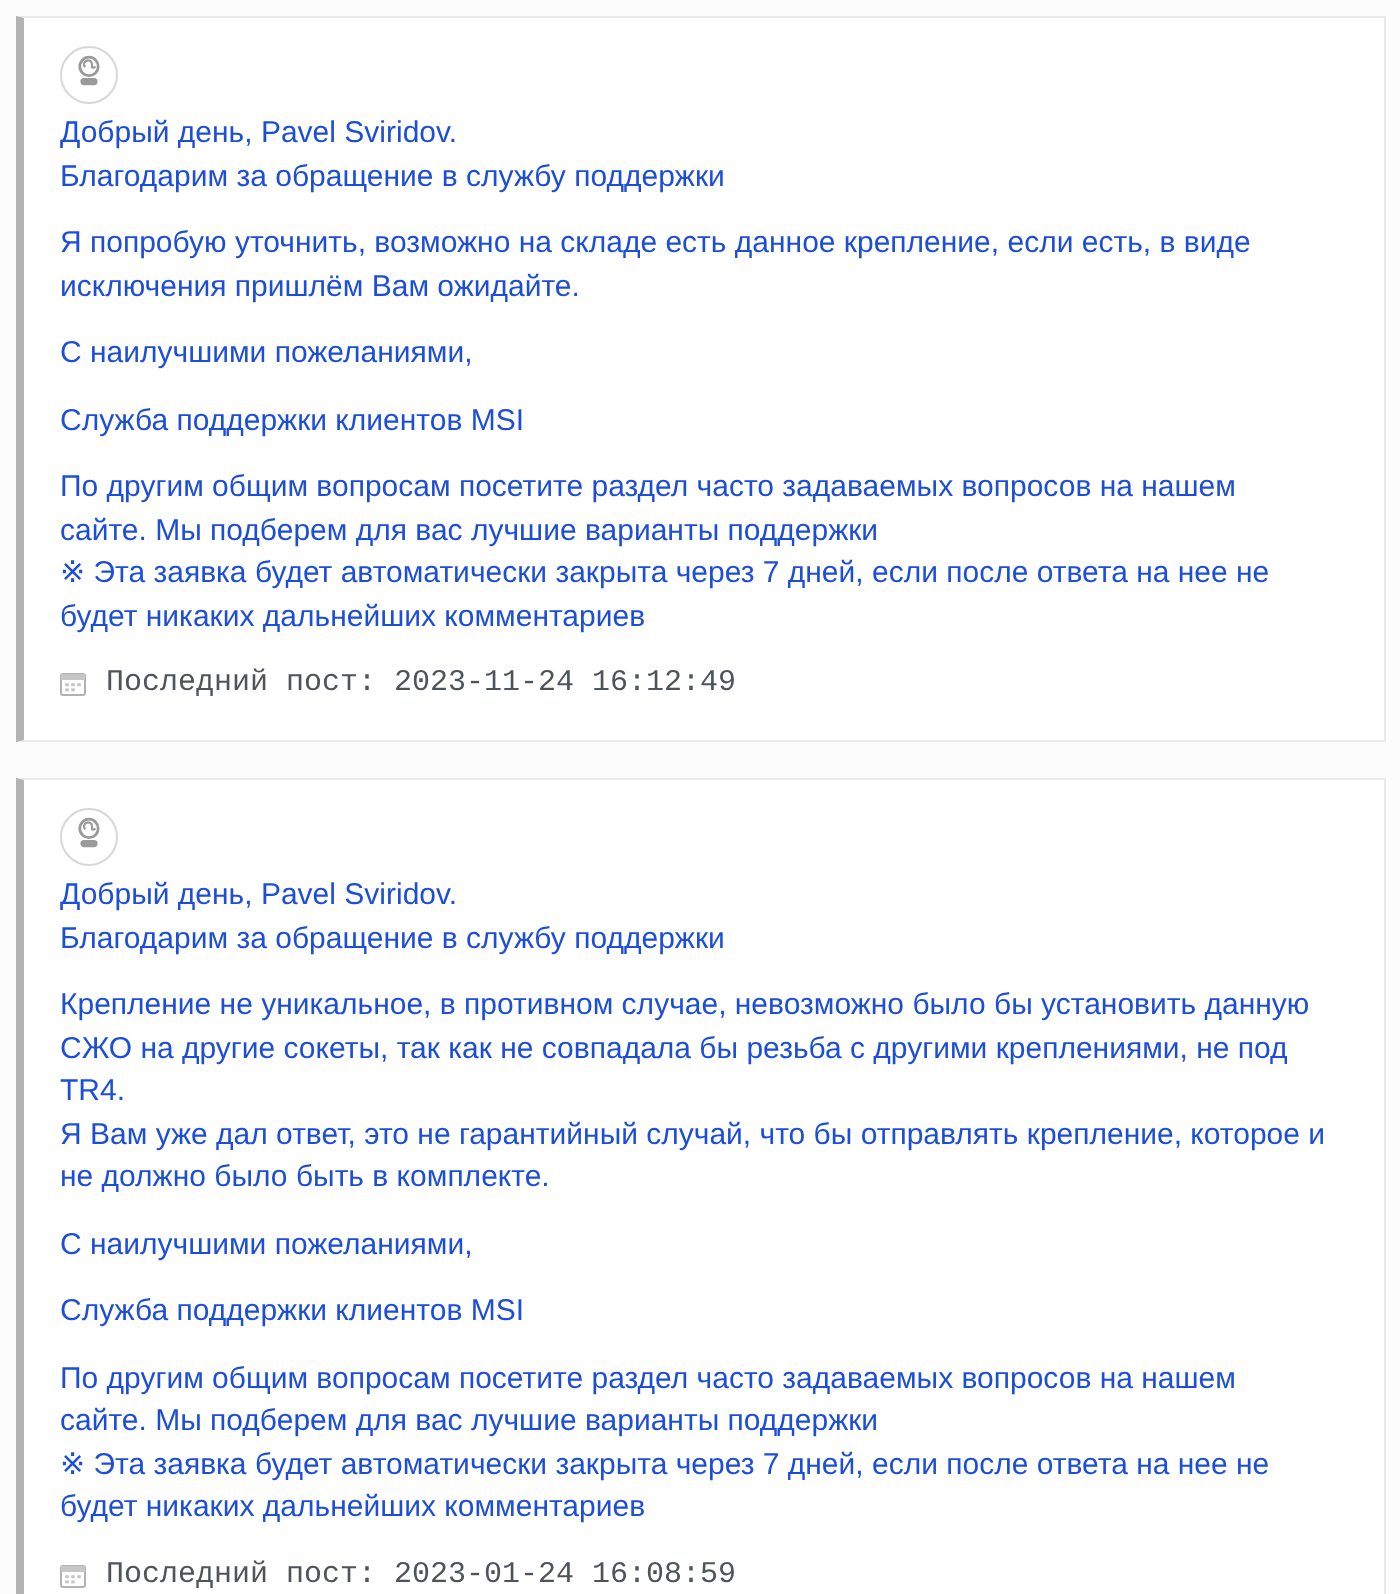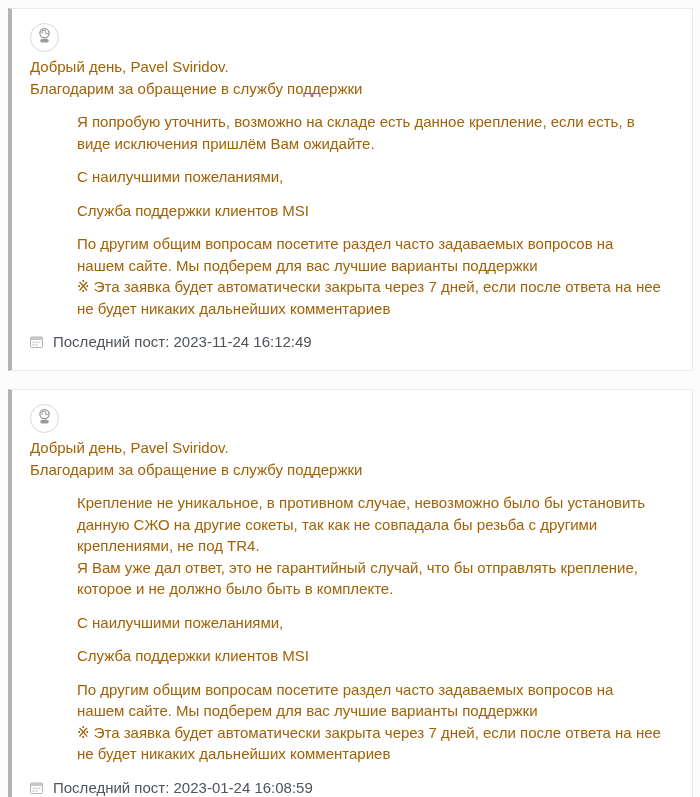--- a/index.html
+++ b/index.html
@@ -30,32 +30,33 @@
     border-radius: 50%;
     background: #fff;
     display: flex;
     align-items: center;
     justify-content: center;
     margin-bottom: 4px;
   }
   .post-text {
     font-size: 15px;
     line-height: 21.5px;
-    color: #a16207;
+    color: #1d4ed8;
   }
-  .para { margin-top: 12px; margin-left: 47px; }
+  .para { margin-top: 12px; }
   .body-text { white-space: pre-line; }
   .post-footer {
     margin-top: 15px;
     display: flex;
     align-items: center;
     gap: 10px;
     font-size: 15px;
     line-height: 16px;
     color: #4e545b;
+    font-family: Liberation Mono, monospace;
   }
   .cal-icon { flex: 0 0 auto; display: inline-flex; }
 </style>
 </head>
 <body>
 
 <div class="thread">
 
   <div class="post-card">
     <div class="avatar">

